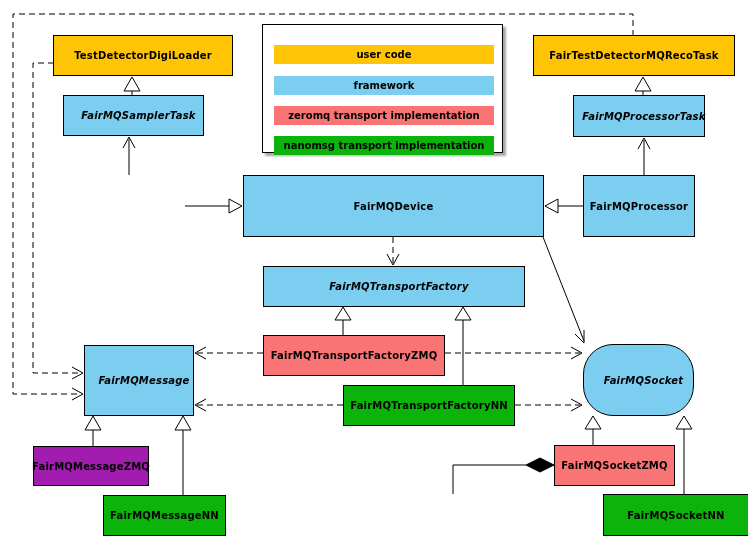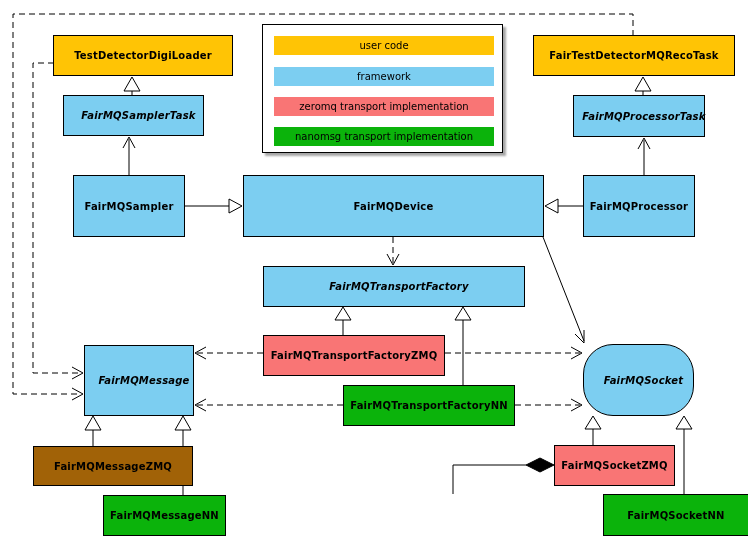--- a/index.html
+++ b/index.html
@@ -50,22 +50,23 @@
   }
   .legend-bar {
     position: absolute;
     left: 11px;
     width: 220px;
     height: 19px;
     display: flex;
     align-items: center;
     justify-content: center;
     font-size: 10px;
-    font-weight: normal;
+    font-weight: bold;
     color: #000;
+    margin-top: 9px;
   }
 </style>
 </head>
 <body>
 
 <div id="canvas">
 
   <svg id="edges" width="748" height="549" viewBox="0 0 748 549">
 
     <g>
@@ -165,37 +166,36 @@
   </div>
 
   <div class="node" style="left: 53px; top: 35px; width: 180px; height: 41px; background-color: rgb(255, 196, 5);">TestDetectorDigiLoader</div>
 
   <div class="node abstract" style="left: 63px; top: 95px; width: 141px; height: 41px; background-color: rgb(124, 206, 241);">FairMQSamplerTask</div>
 
   <div class="node" style="left: 533px; top: 35px; width: 202px; height: 41px; background-color: rgb(255, 196, 5);">FairTestDetectorMQRecoTask</div>
 
   <div class="node abstract" style="left: 573px; top: 95px; width: 132px; height: 42px; background-color: rgb(124, 206, 241);">FairMQProcessorTask</div>
 
-  <div class="node" style="left: 73px; top: 175px; width: 112px; height: 62px; background-color: rgb(124, 206, 241);">FairMQSampler</div>
 
   <div class="node" style="left: 583px; top: 175px; width: 112px; height: 62px; background-color: rgb(124, 206, 241);">FairMQProcessor</div>
 
   <div class="node" style="left: 243px; top: 175px; width: 301px; height: 62px; background-color: rgb(124, 206, 241);">FairMQDevice</div>
 
   <div class="node abstract" style="left: 263px; top: 266px; width: 262px; height: 41px; background-color: rgb(124, 206, 241);">FairMQTransportFactory</div>
 
   <div class="node" style="left: 343px; top: 385px; width: 172px; height: 41px; background-color: rgb(11, 179, 11);">FairMQTransportFactoryNN</div>
 
   <div class="node" style="left: 263px; top: 335px; width: 182px; height: 41px; background-color: rgb(249, 117, 117);">FairMQTransportFactoryZMQ</div>
 
   <div class="node abstract" style="left: 84px; top: 345px; width: 110px; height: 71px; background-color: rgb(124, 206, 241);">FairMQMessage</div>
 
   <div class="node abstract" style="left: 583px; top: 344px; width: 111px; height: 72px; background-color: rgb(124, 206, 241); border-radius: 30px;">FairMQSocket</div>
 
-  <div class="node" style="left: 33px; top: 446px; width: 160px; height: 40px; background-color: #a16207;">FairMQMessageZMQ</div>
+  <div class="node" style="left: 33px; top: 446px; width: 116px; height: 40px; background-color: #a21caf;">FairMQMessageZMQ</div>
 
   <div class="node" style="left: 103px; top: 495px; width: 123px; height: 41px; background-color: rgb(11, 179, 11);">FairMQMessageNN</div>
 
   <div class="node" style="left: 554px; top: 445px; width: 121px; height: 41px; background-color: rgb(249, 117, 117);">FairMQSocketZMQ</div>
 
 
   <div class="node" style="left: 603px; top: 494px; width: 146px; height: 42px; background-color: rgb(11, 179, 11);">FairMQSocketNN</div>
 
 </div>
 

